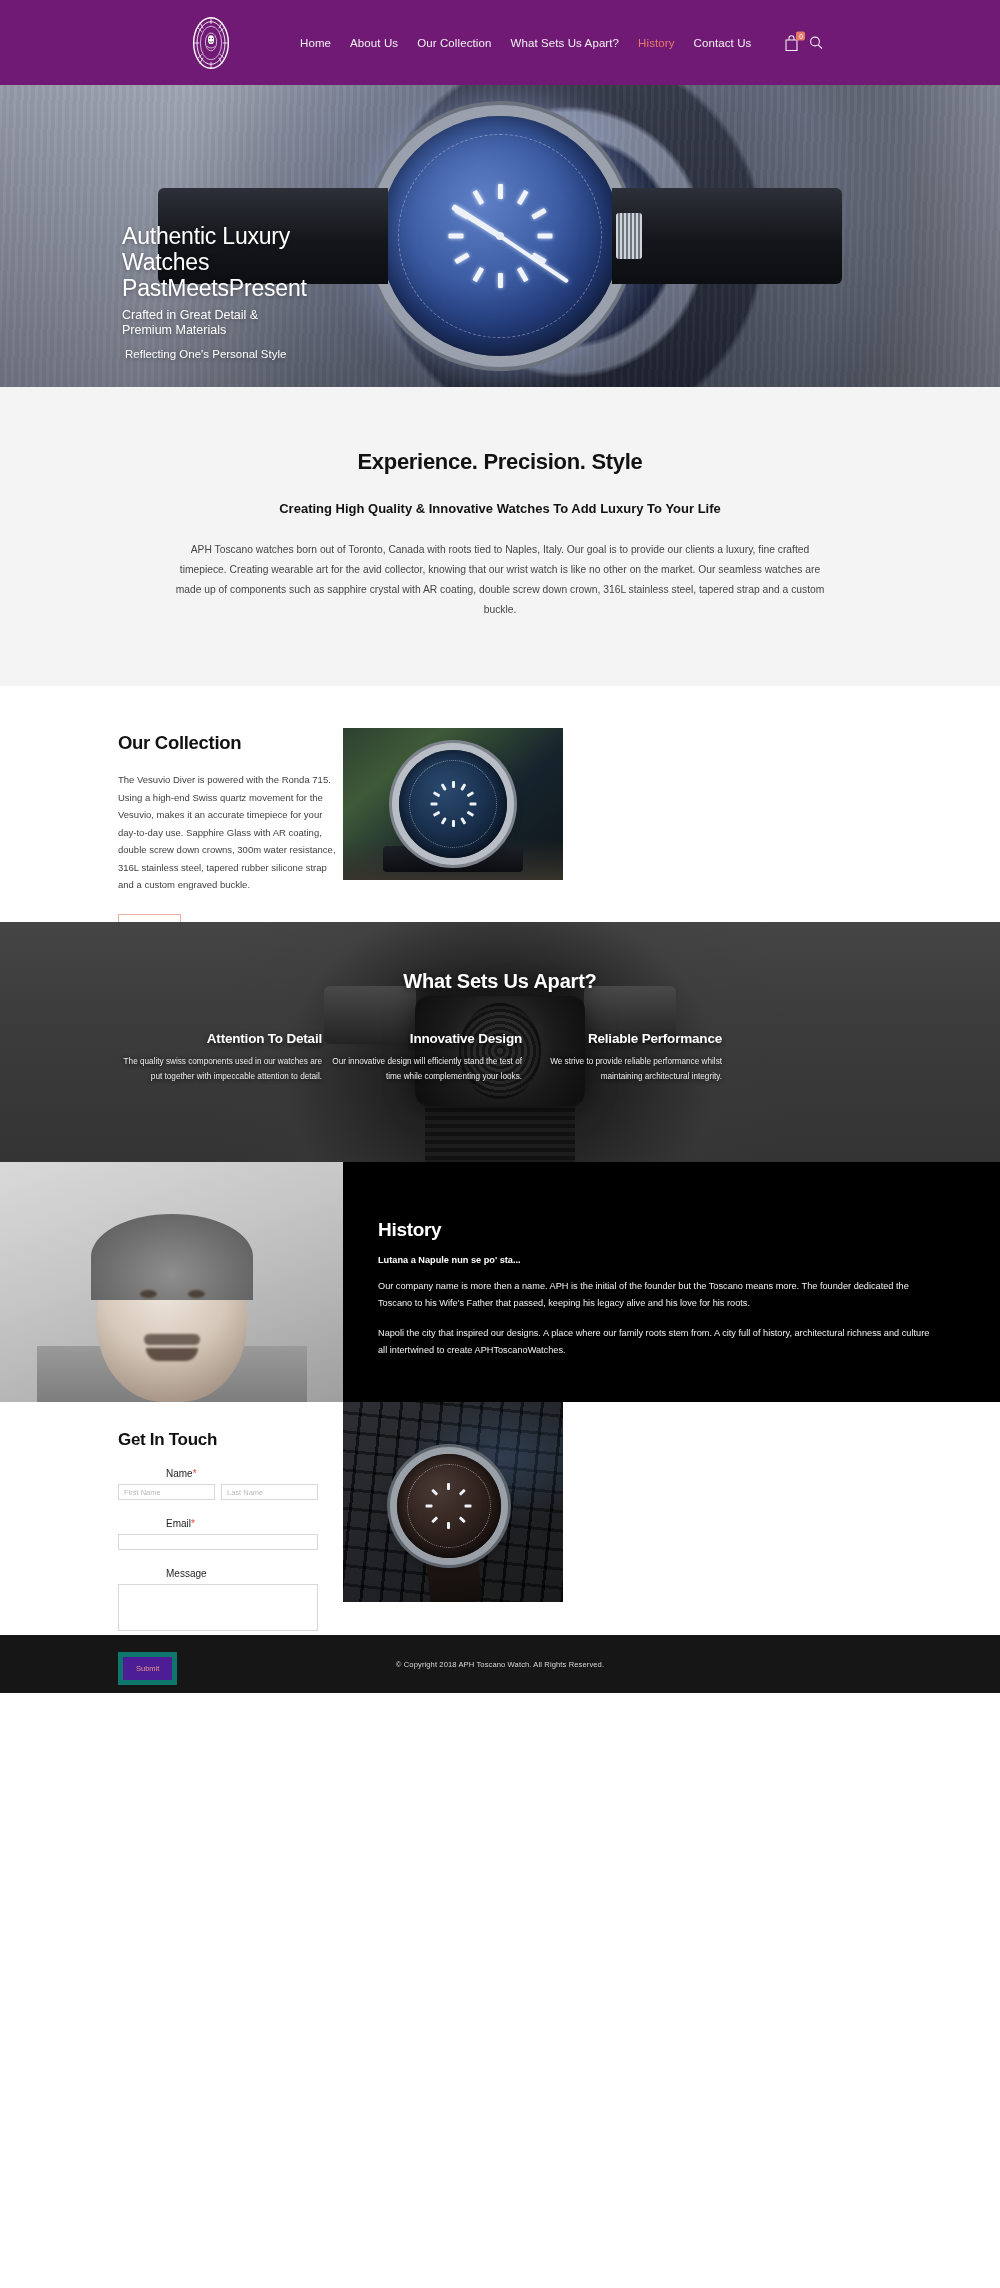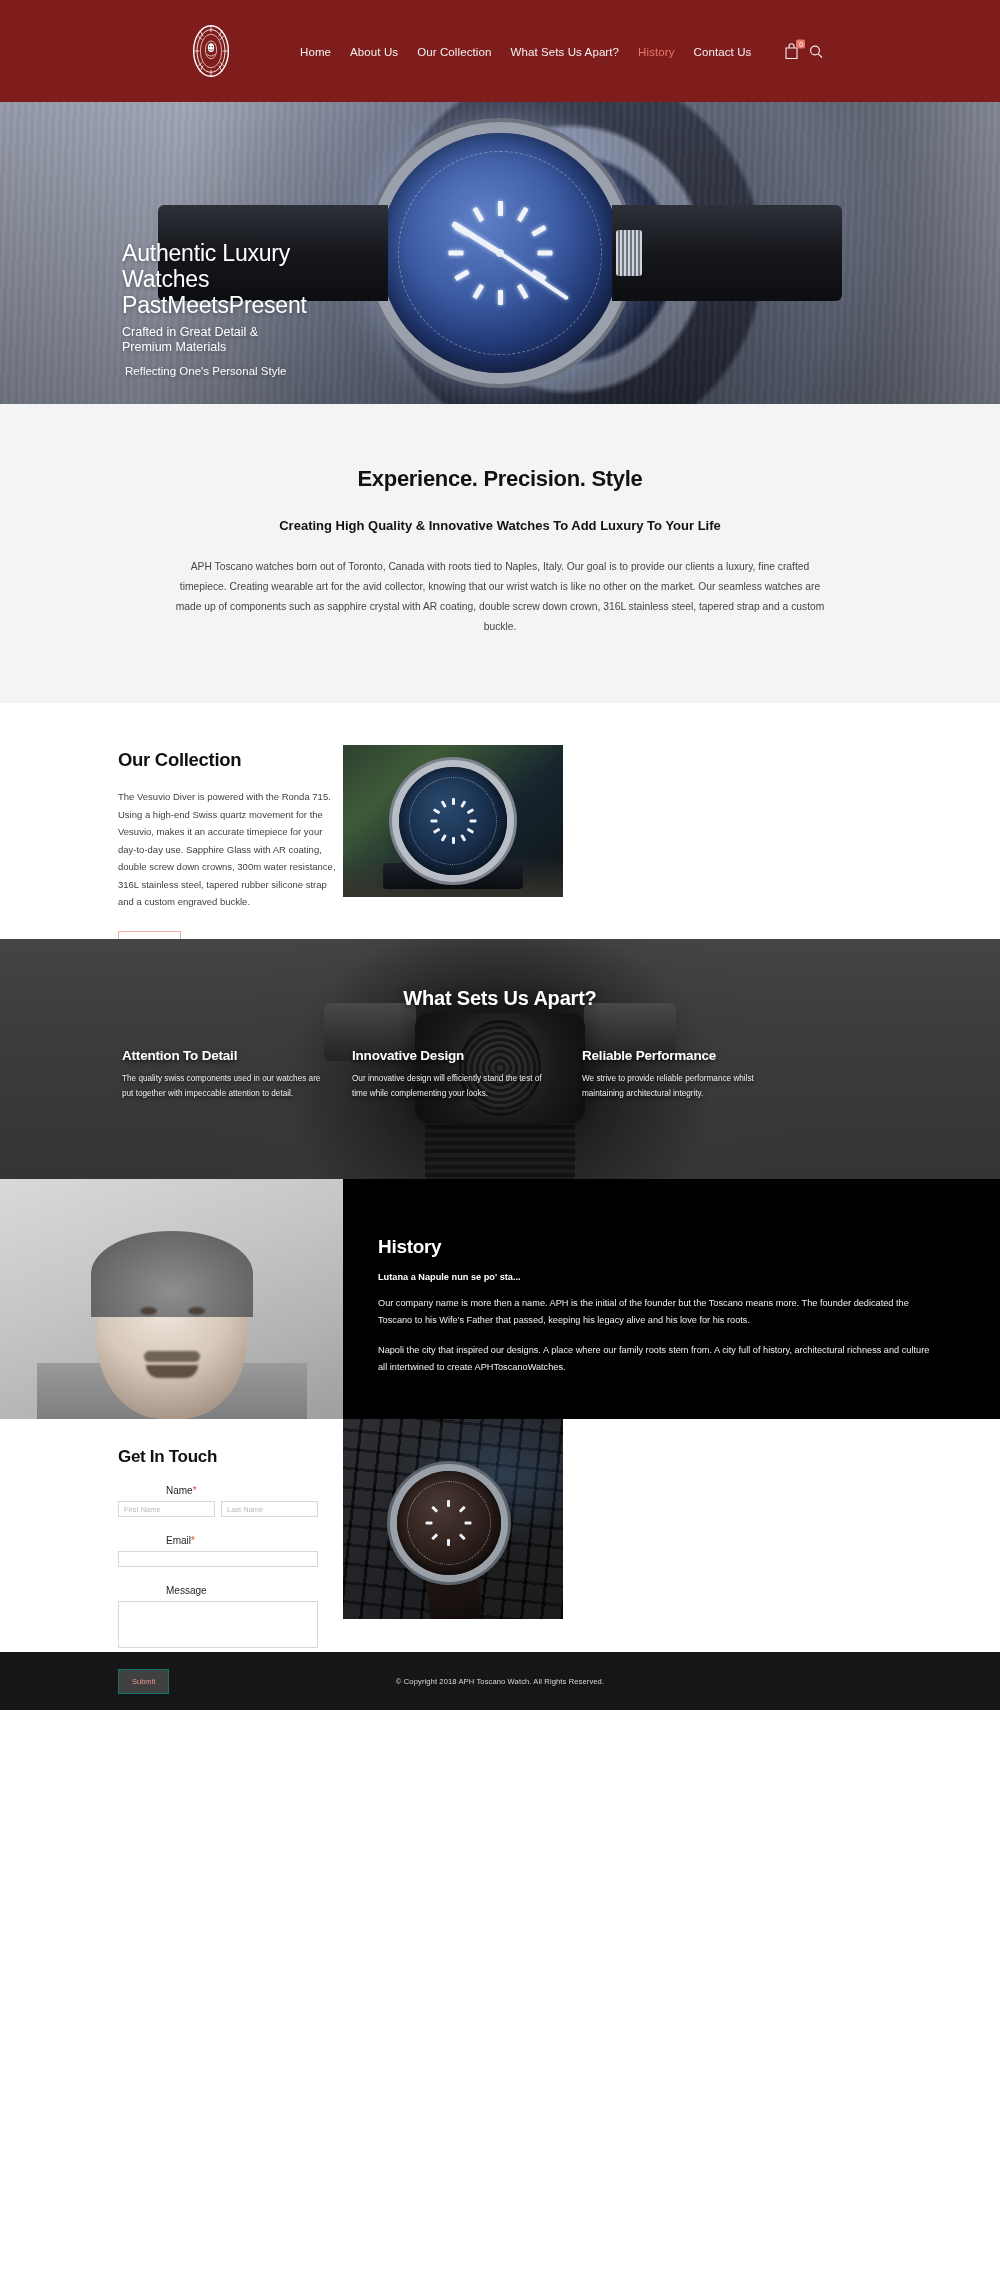--- a/index.html
+++ b/index.html
@@ -6,22 +6,22 @@
   html, body {
     width: 1000px;
     background: #ffffff;
     font-family: "Liberation Sans", sans-serif;
     -webkit-font-smoothing: antialiased;
   }
   body { width: 1000px; overflow-x: hidden; }
 
   
   .site-header {
-    height: 102px;
-    background: #7f1d1d;
+    height: 85px;
+    background: #701a75;
     display: flex;
     align-items: center;
     position: relative;
   }
   .logo-wrap {
     position: absolute;
     left: 182px;
     top: 50%;
     transform: translateY(-50%);
     width: 58px;
@@ -330,21 +330,21 @@
     font-size: 20px;
     font-weight: 700;
     letter-spacing: -.2px;
     text-shadow: 0 2px 6px rgba(0,0,0,.6);
   }
   .apart-cols {
     position: relative;
     z-index: 3;
     display: flex;
     padding: 38px 0 0 122px;
-    gap: 30px;
+    text-align: right;
   }
   .apart-col { width: 200px; color:#fff; }
   .apart-col h4 {
     font-size: 13.5px;
     font-weight: 700;
     margin-bottom: 9px;
     text-shadow: 0 2px 5px rgba(0,0,0,.75);
     letter-spacing:-.2px;
   }
   .apart-col p {
@@ -465,22 +465,22 @@
     height: 47px;
     width: 100%;
     background: #fff;
     resize: none;
     font-family: "Liberation Sans", sans-serif;
     font-size: 7.5px;
     padding: 4px 5px;
   }
   .btn-submit {
     margin-top: 17px;
-    border: 1px solid #0f766e;
-    background: #404040;
+    border: 5px solid #0f766e;
+    background: #4c1d95;
     color: #e8948a;
     font-size: 7.5px;
     padding: 7px 13px;
     cursor: pointer;
     font-family: "Liberation Sans", sans-serif;
   }
   .contact-photo {
     position: absolute;
     left: 343px;
     top: 0;

